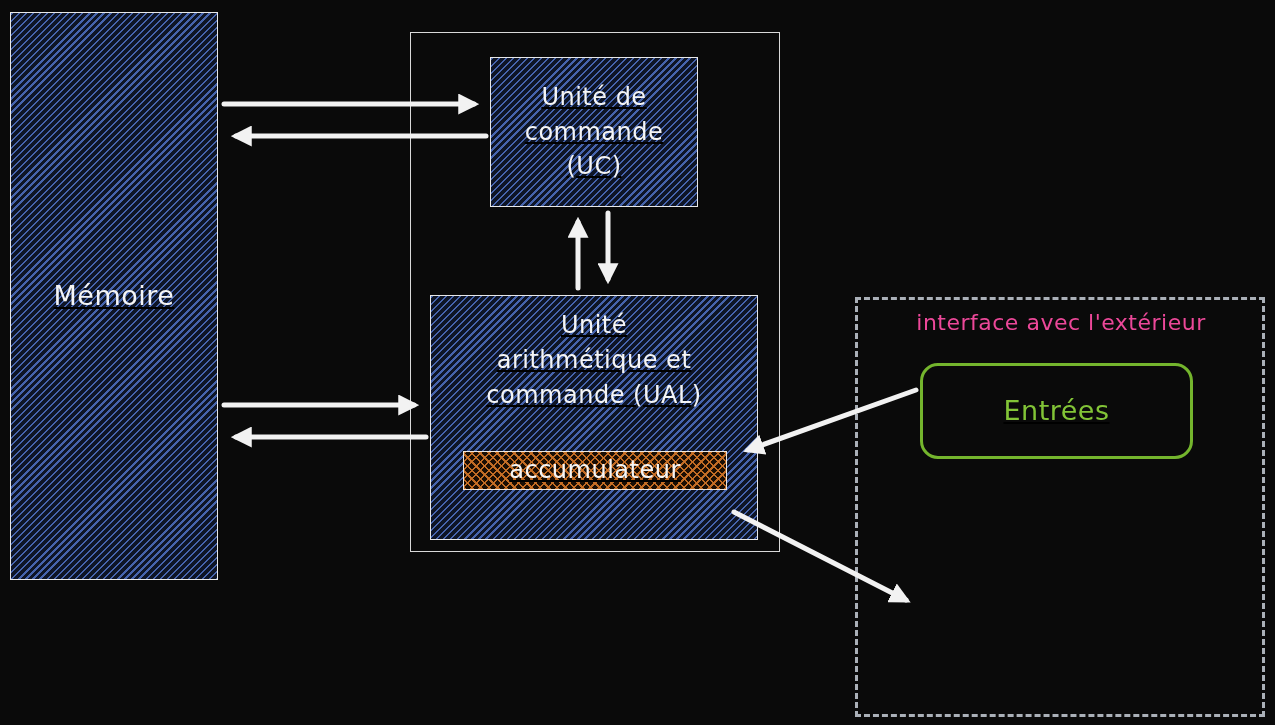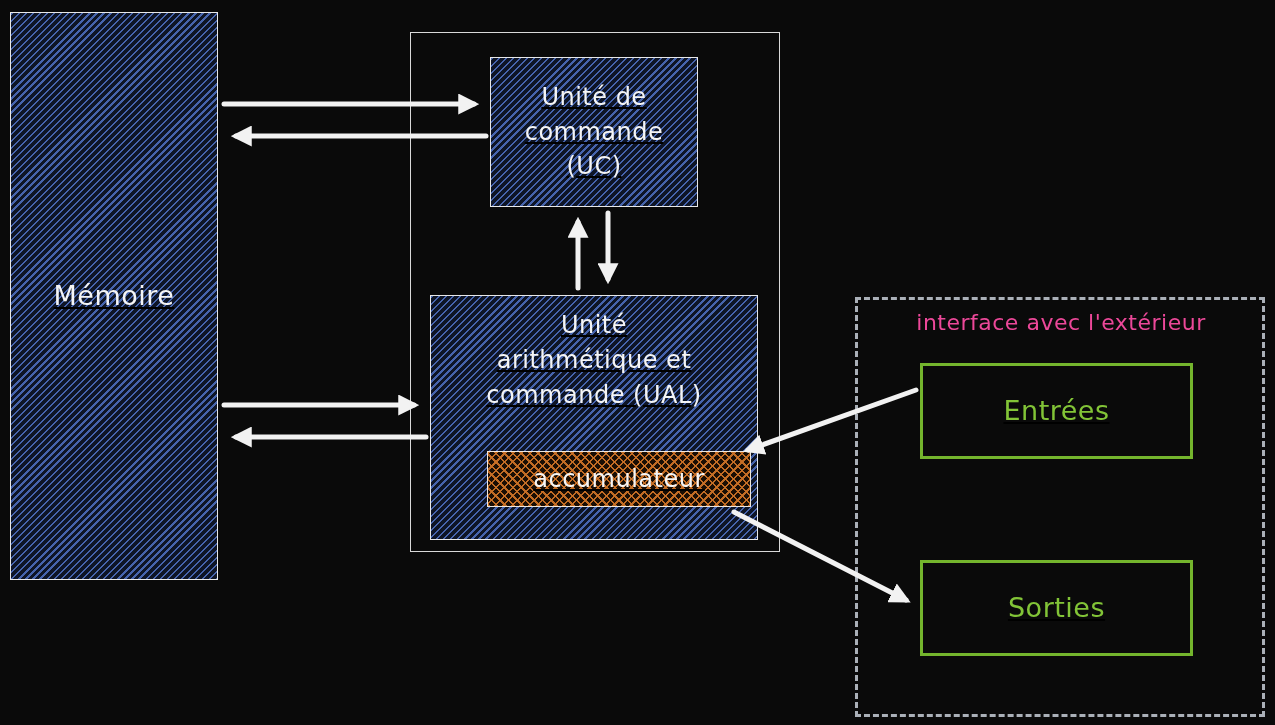--- a/index.html
+++ b/index.html
@@ -72,32 +72,32 @@
   }
   #memory-box        { left: 10px;  top: 12px;  width: 208px; height: 568px; }
   #memory-box .label { font-size: 27px; }
   #cpu-box           { left: 410px; top: 32px;  width: 370px; height: 520px; }
   #uc-box            { left: 490px; top: 57px;  width: 208px; height: 150px; }
   #uc-box .label     { font-size: 24px; }
   #ual-box           { left: 430px; top: 295px; width: 328px; height: 245px;
                        flex-direction: column; justify-content: flex-start;
                        padding-top: 12px; }
   #ual-box .label    { font-size: 24px; }
-  #accu-box          { left: 463px; top: 451px; width: 264px; height: 56px; margin-left: 24px; }
+  #accu-box          { left: 463px; top: 451px; width: 264px; height: 39px; }
   #accu-box .label   { font-size: 24px; }
   #interface-box     { left: 855px; top: 297px; width: 410px; height: 420px; }
   #interface-title   {
     position: absolute;
     left: 865px; top: 310px; width: 392px;
     text-align: center;
     color: #ec4899;
     font-size: 22px;
     letter-spacing: 0.5px;
   }
-  #inputs-box        { left: 920px; top: 363px; width: 273px; height: 96px; }
+  #inputs-box        { left: 920px; top: 363px; width: 273px; height: 96px; border-radius: 18px; }
   #outputs-box       { left: 920px; top: 560px; width: 273px; height: 96px; }
   #arrow-layer {
     position: absolute;
     left: 0; top: 0;
     width: 1275px; height: 725px;
     pointer-events: none;
   }
   #arrow-layer line {
     stroke: #f2f2f2;
     stroke-width: 5;
@@ -131,23 +131,20 @@
     <div class="label">accumulateur</div>
   </div>
 
   <div class="box dashed-outline" id="interface-box"></div>
   <div id="interface-title">interface avec l'extérieur</div>
 
   <div class="box green-box" id="inputs-box">
     <div class="label green-text">Entrées</div>
   </div>
 
-  <div class="box green-box" id="outputs-box">
-    <div class="label green-text">Sorties</div>
-  </div>
 
   <svg id="arrow-layer" viewBox="0 0 1275 725" xmlns="http://www.w3.org/2000/svg">
     <defs>
       <marker id="ah" viewBox="0 0 10 10" refX="7.5" refY="5" markerWidth="4.2" markerHeight="4.2" orient="auto-start-reverse">
         <path d="M0,0 L10,5 L0,10 z" fill="#f2f2f2"></path>
       </marker>
     </defs>
     <line x1="224" y1="104" x2="474" y2="104" marker-end="url(#ah)"></line>
     <line x1="486" y1="136" x2="236" y2="136" marker-end="url(#ah)"></line>
     <line x1="578" y1="288" x2="578" y2="222" marker-end="url(#ah)"></line>

